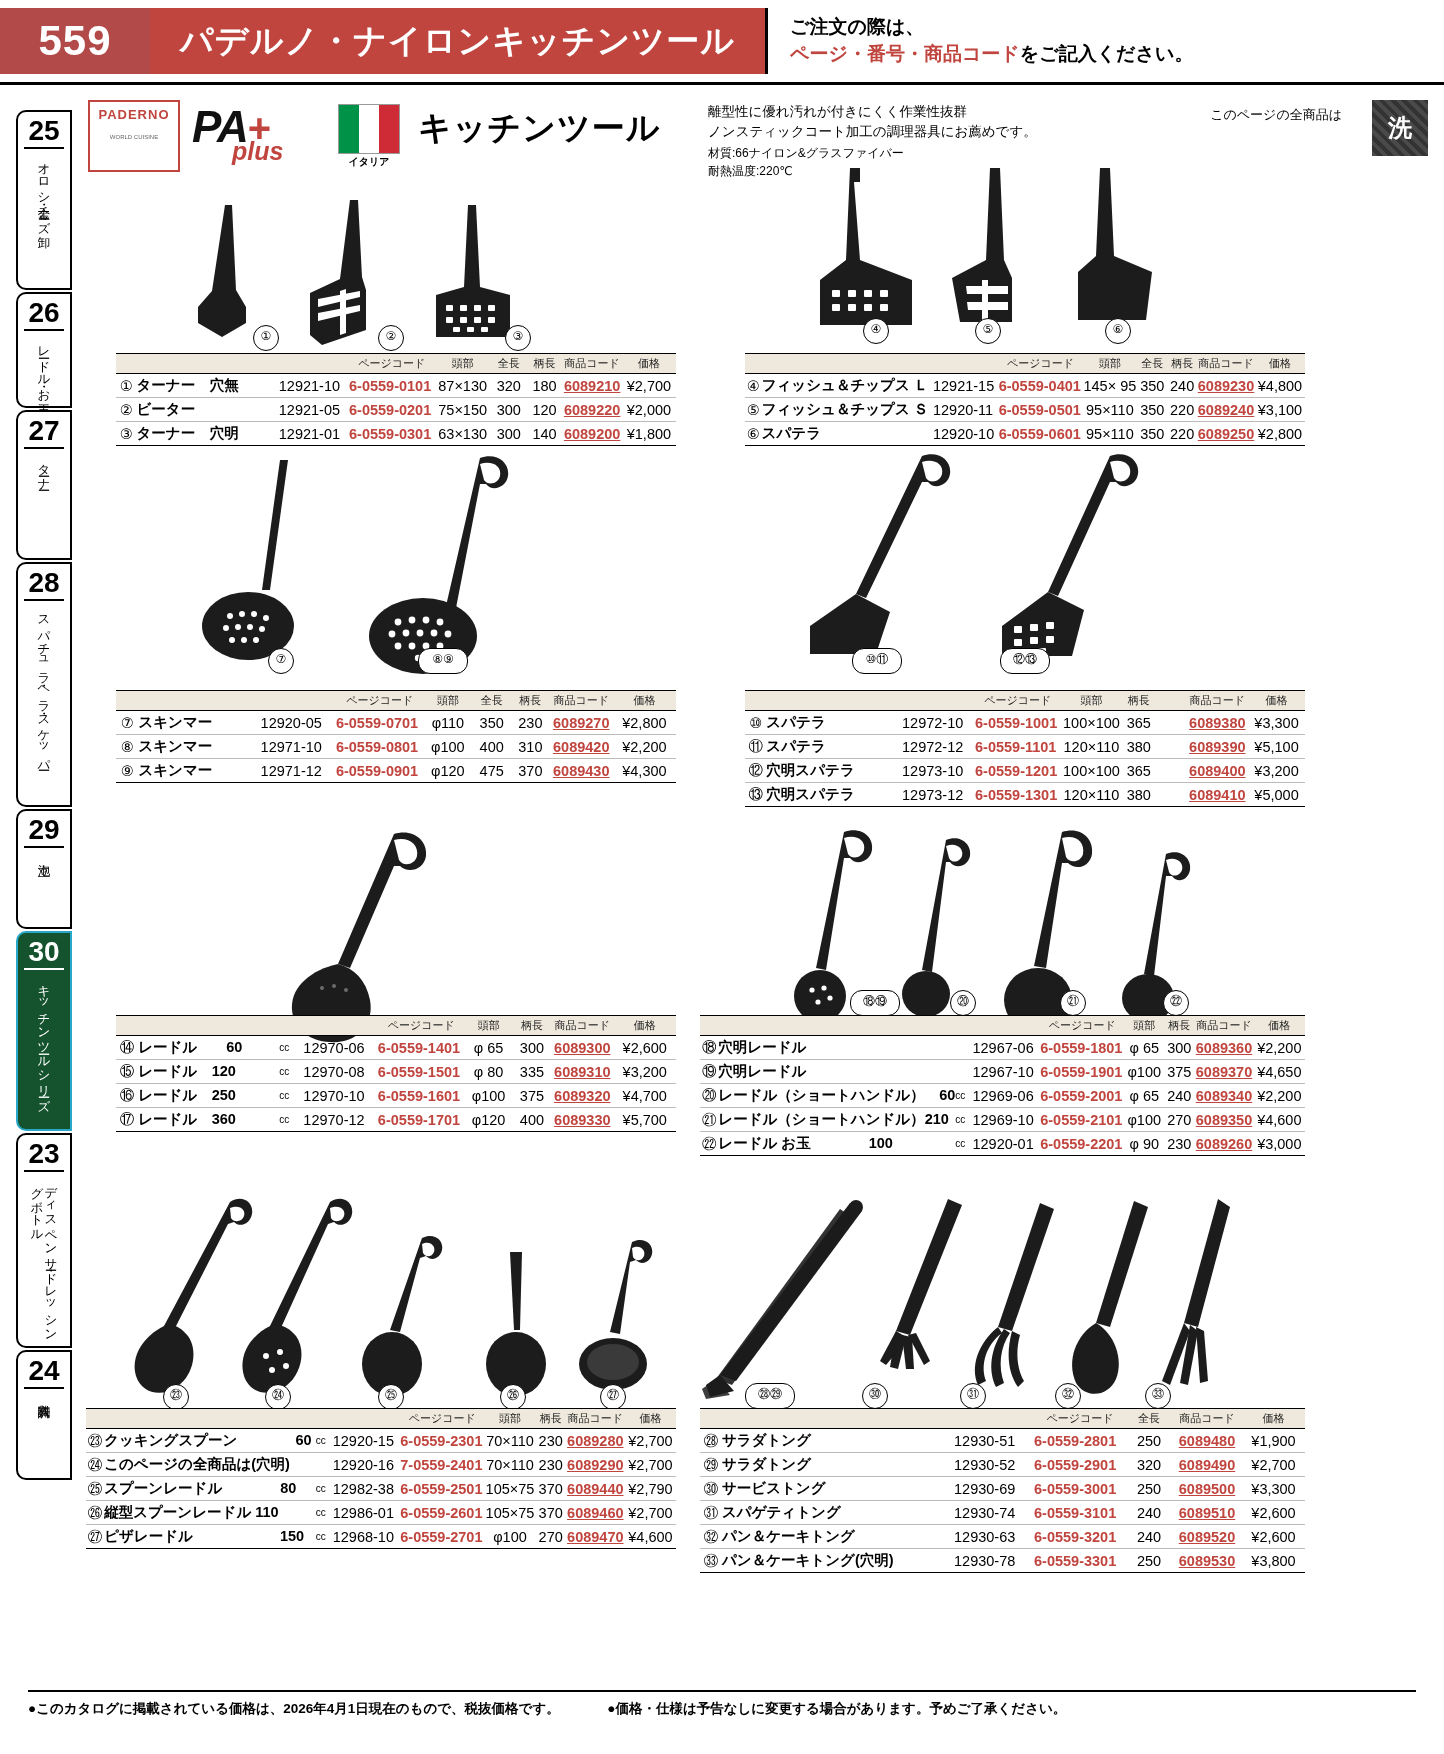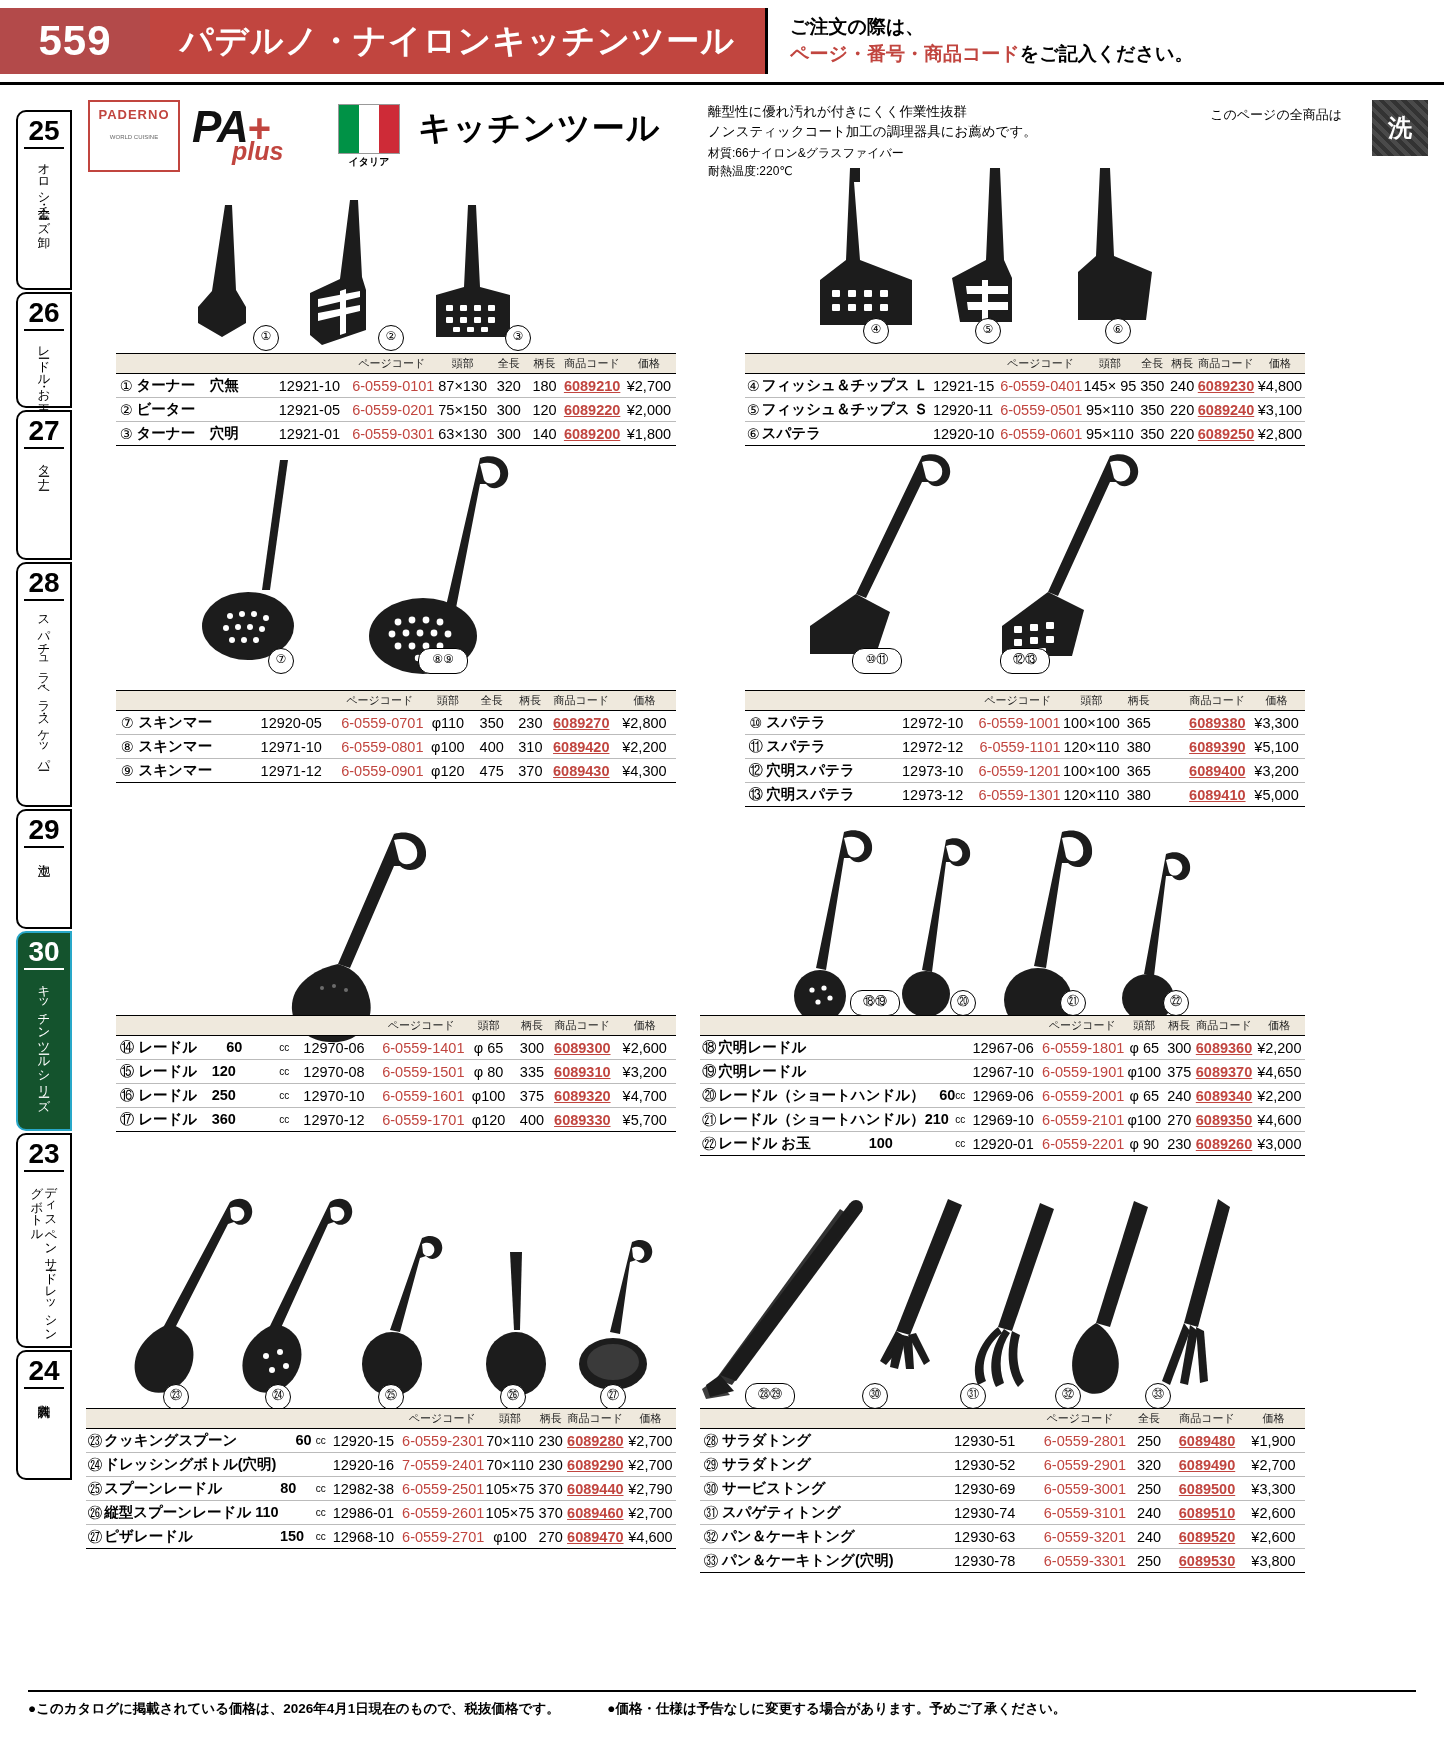--- a/index.html
+++ b/index.html
@@ -132,21 +132,21 @@
   .hdrrow td.sp{background:#efe9dd;}
   .trow td{
     height:23px;border-bottom:1px solid #bbb;font-size:14.5px;
     white-space:nowrap;
   }
   .trow:last-child td{border-bottom:1px solid #000;}
   .c-name{padding-left:4px;text-align:left;font-weight:bold;}
   .c-no{width:22px;text-align:center;}
   .c-mid{text-align:center;}
   .c-code{text-align:center;color:#c1453f;font-weight:bold;font-size:13.5px;text-decoration:underline;}
-  .c-pcode{text-align:right;color:#c1453f;font-weight:normal;font-size:13.5px;}
+  .c-pcode{text-align:left;color:#c1453f;font-weight:bold;font-size:13.5px;}
   .c-price{text-align:center;padding-right:6px;font-weight:normal;}
   .c-model{text-align:left;font-size:14px;}
   .topline{border-top:1px solid #000;}
   .cap{
     position:absolute;width:24px;height:24px;border:1.5px solid #000;border-radius:50%;
     background:#fff;font-size:12px;line-height:21px;text-align:center;font-weight:normal;
   }
   .capwide{
     position:absolute;height:24px;border:1.5px solid #000;border-radius:12px;
     background:#fff;font-size:12px;line-height:21px;text-align:center;padding:0 2px;
@@ -943,21 +943,21 @@
         <td style="font-size:10px">cc</td>
         <td class="c-model">12920-15</td>
         <td class="c-pcode">6-0559-2301</td>
         <td class="c-mid tblno">70×110</td>
         <td class="c-mid tblno">230</td>
         <td class="c-code">6089280</td>
         <td class="c-price">¥2,700</td>
       </tr>
       <tr class="trow">
         <td class="c-no">㉔</td>
-        <td class="c-name">ドレッシングボトル(穴明)</td>
+        <td class="c-name">このページの全商品は(穴明)</td>
         <td style="font-size:10px"></td>
         <td class="c-model">12920-16</td>
         <td class="c-pcode">7-0559-2401</td>
         <td class="c-mid tblno">70×110</td>
         <td class="c-mid tblno">230</td>
         <td class="c-code">6089290</td>
         <td class="c-price">¥2,700</td>
       </tr>
       <tr class="trow">
         <td class="c-no">㉕</td>

